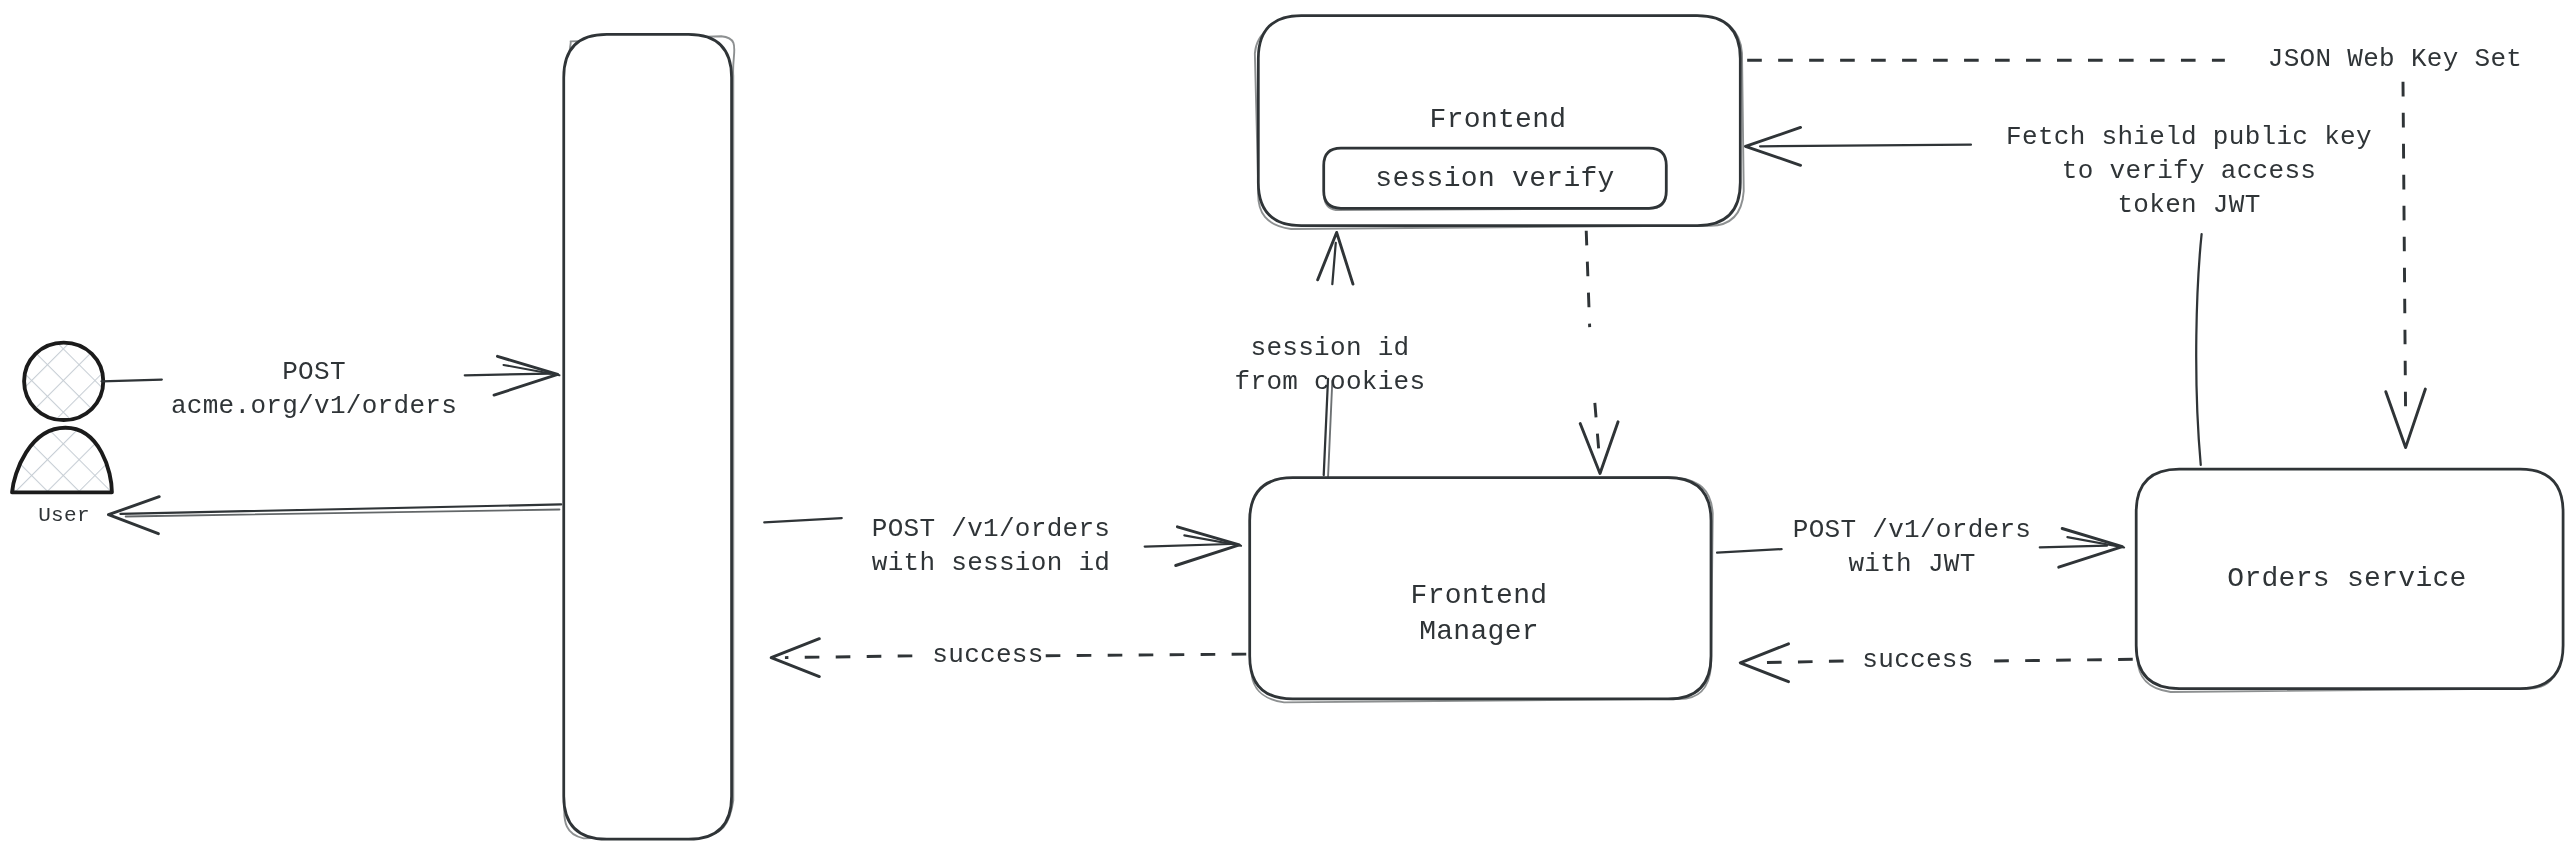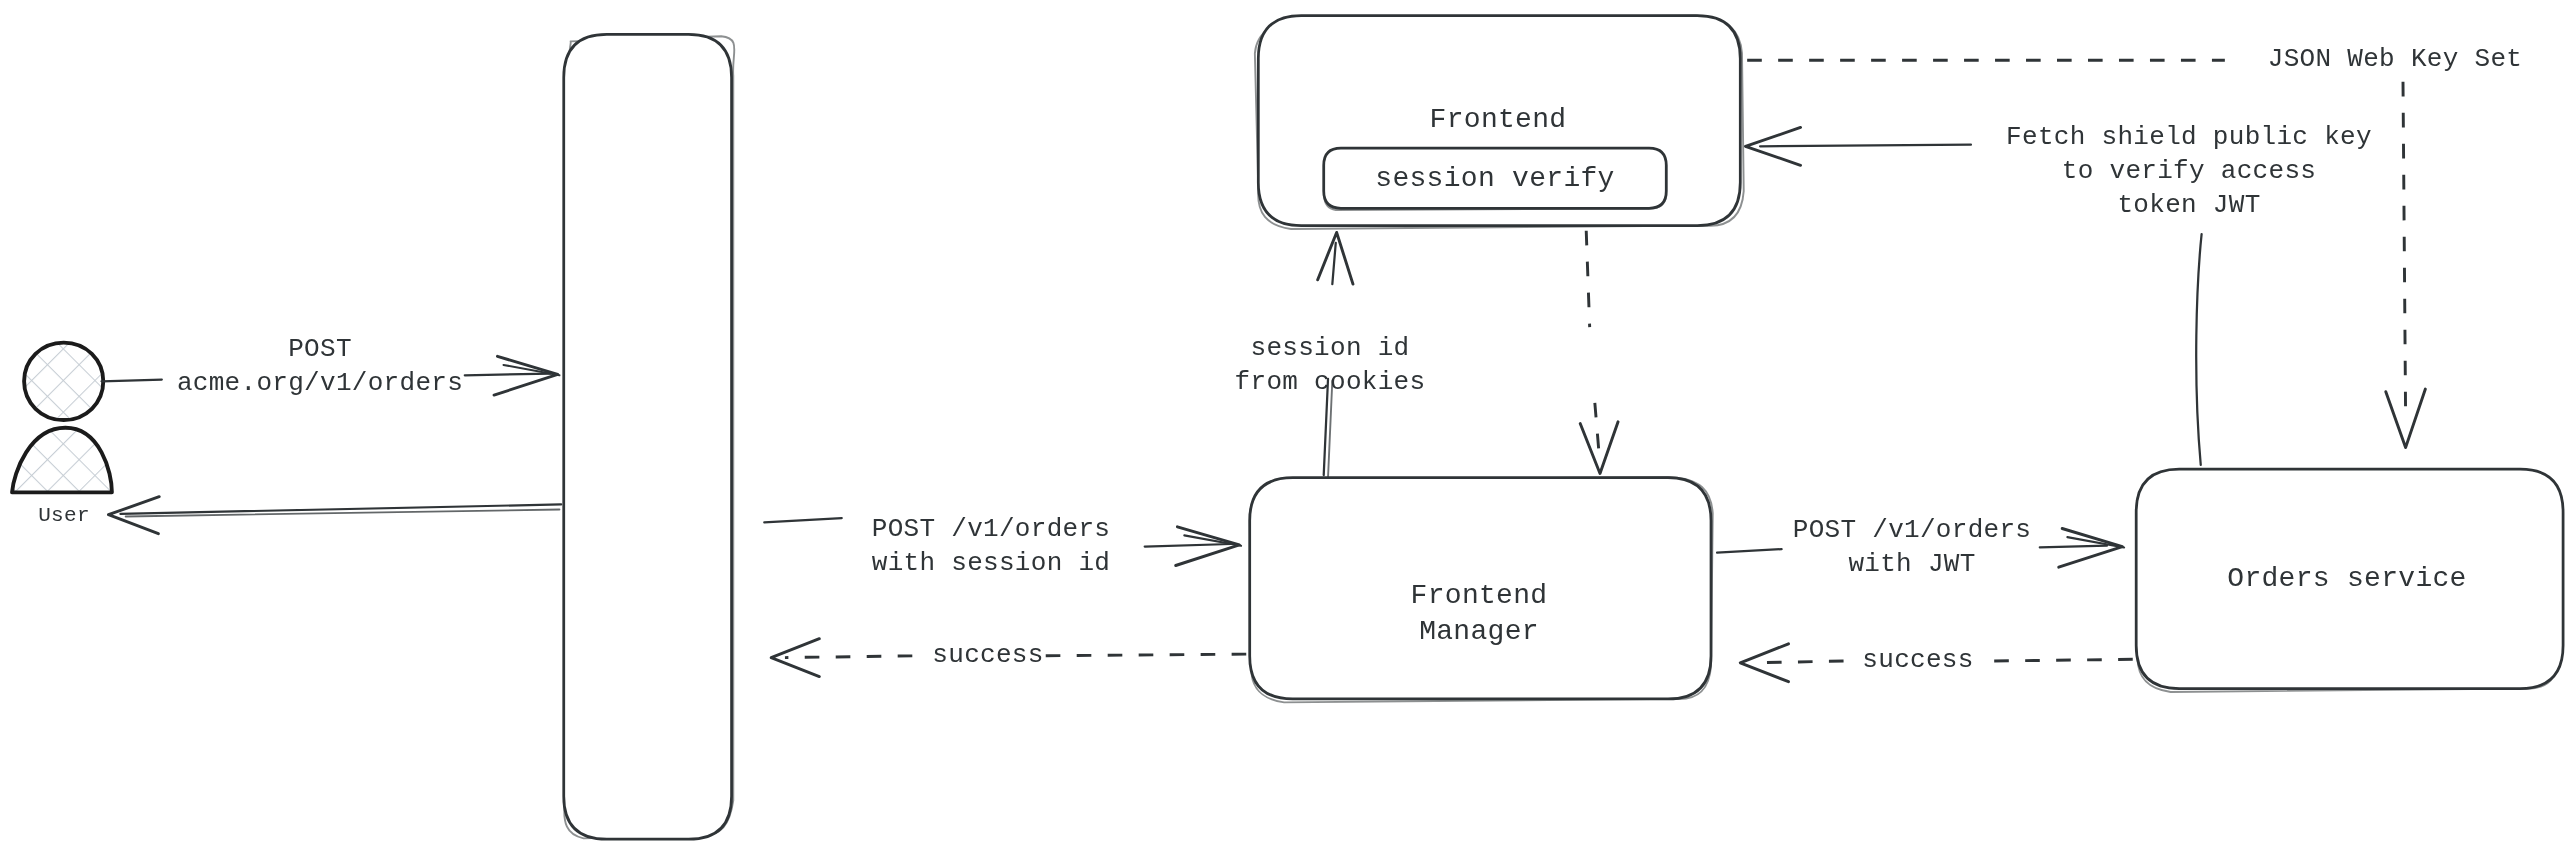--- a/index.html
+++ b/index.html
@@ -198,21 +198,21 @@
 
   <div class="label node-label" style="left:1498px; top:120px;">Frontend</div>
 
   <div class="label node-label" style="left:1495px; top:179px;">session verify</div>
 
   <div class="label node-label" style="left:1479px; top:590px;margin-top:24px;">Frontend
 Manager</div>
 
   <div class="label node-label" style="left:2347px; top:579px;">Orders service</div>
 
-  <div class="label" style="left:314px; top:367px;margin-left:6px;">POST
+  <div class="label" style="left:314px; top:390px;">POST
 acme.org/v1/orders</div>
 
   <div class="label" style="left:991px; top:547px;">POST /v1/orders
 with session id</div>
 
   <div class="label" style="left:988px; top:656px;">success</div>
 
   <div class="label" style="left:1330px; top:366px;">session id
 from cookies</div>
 

